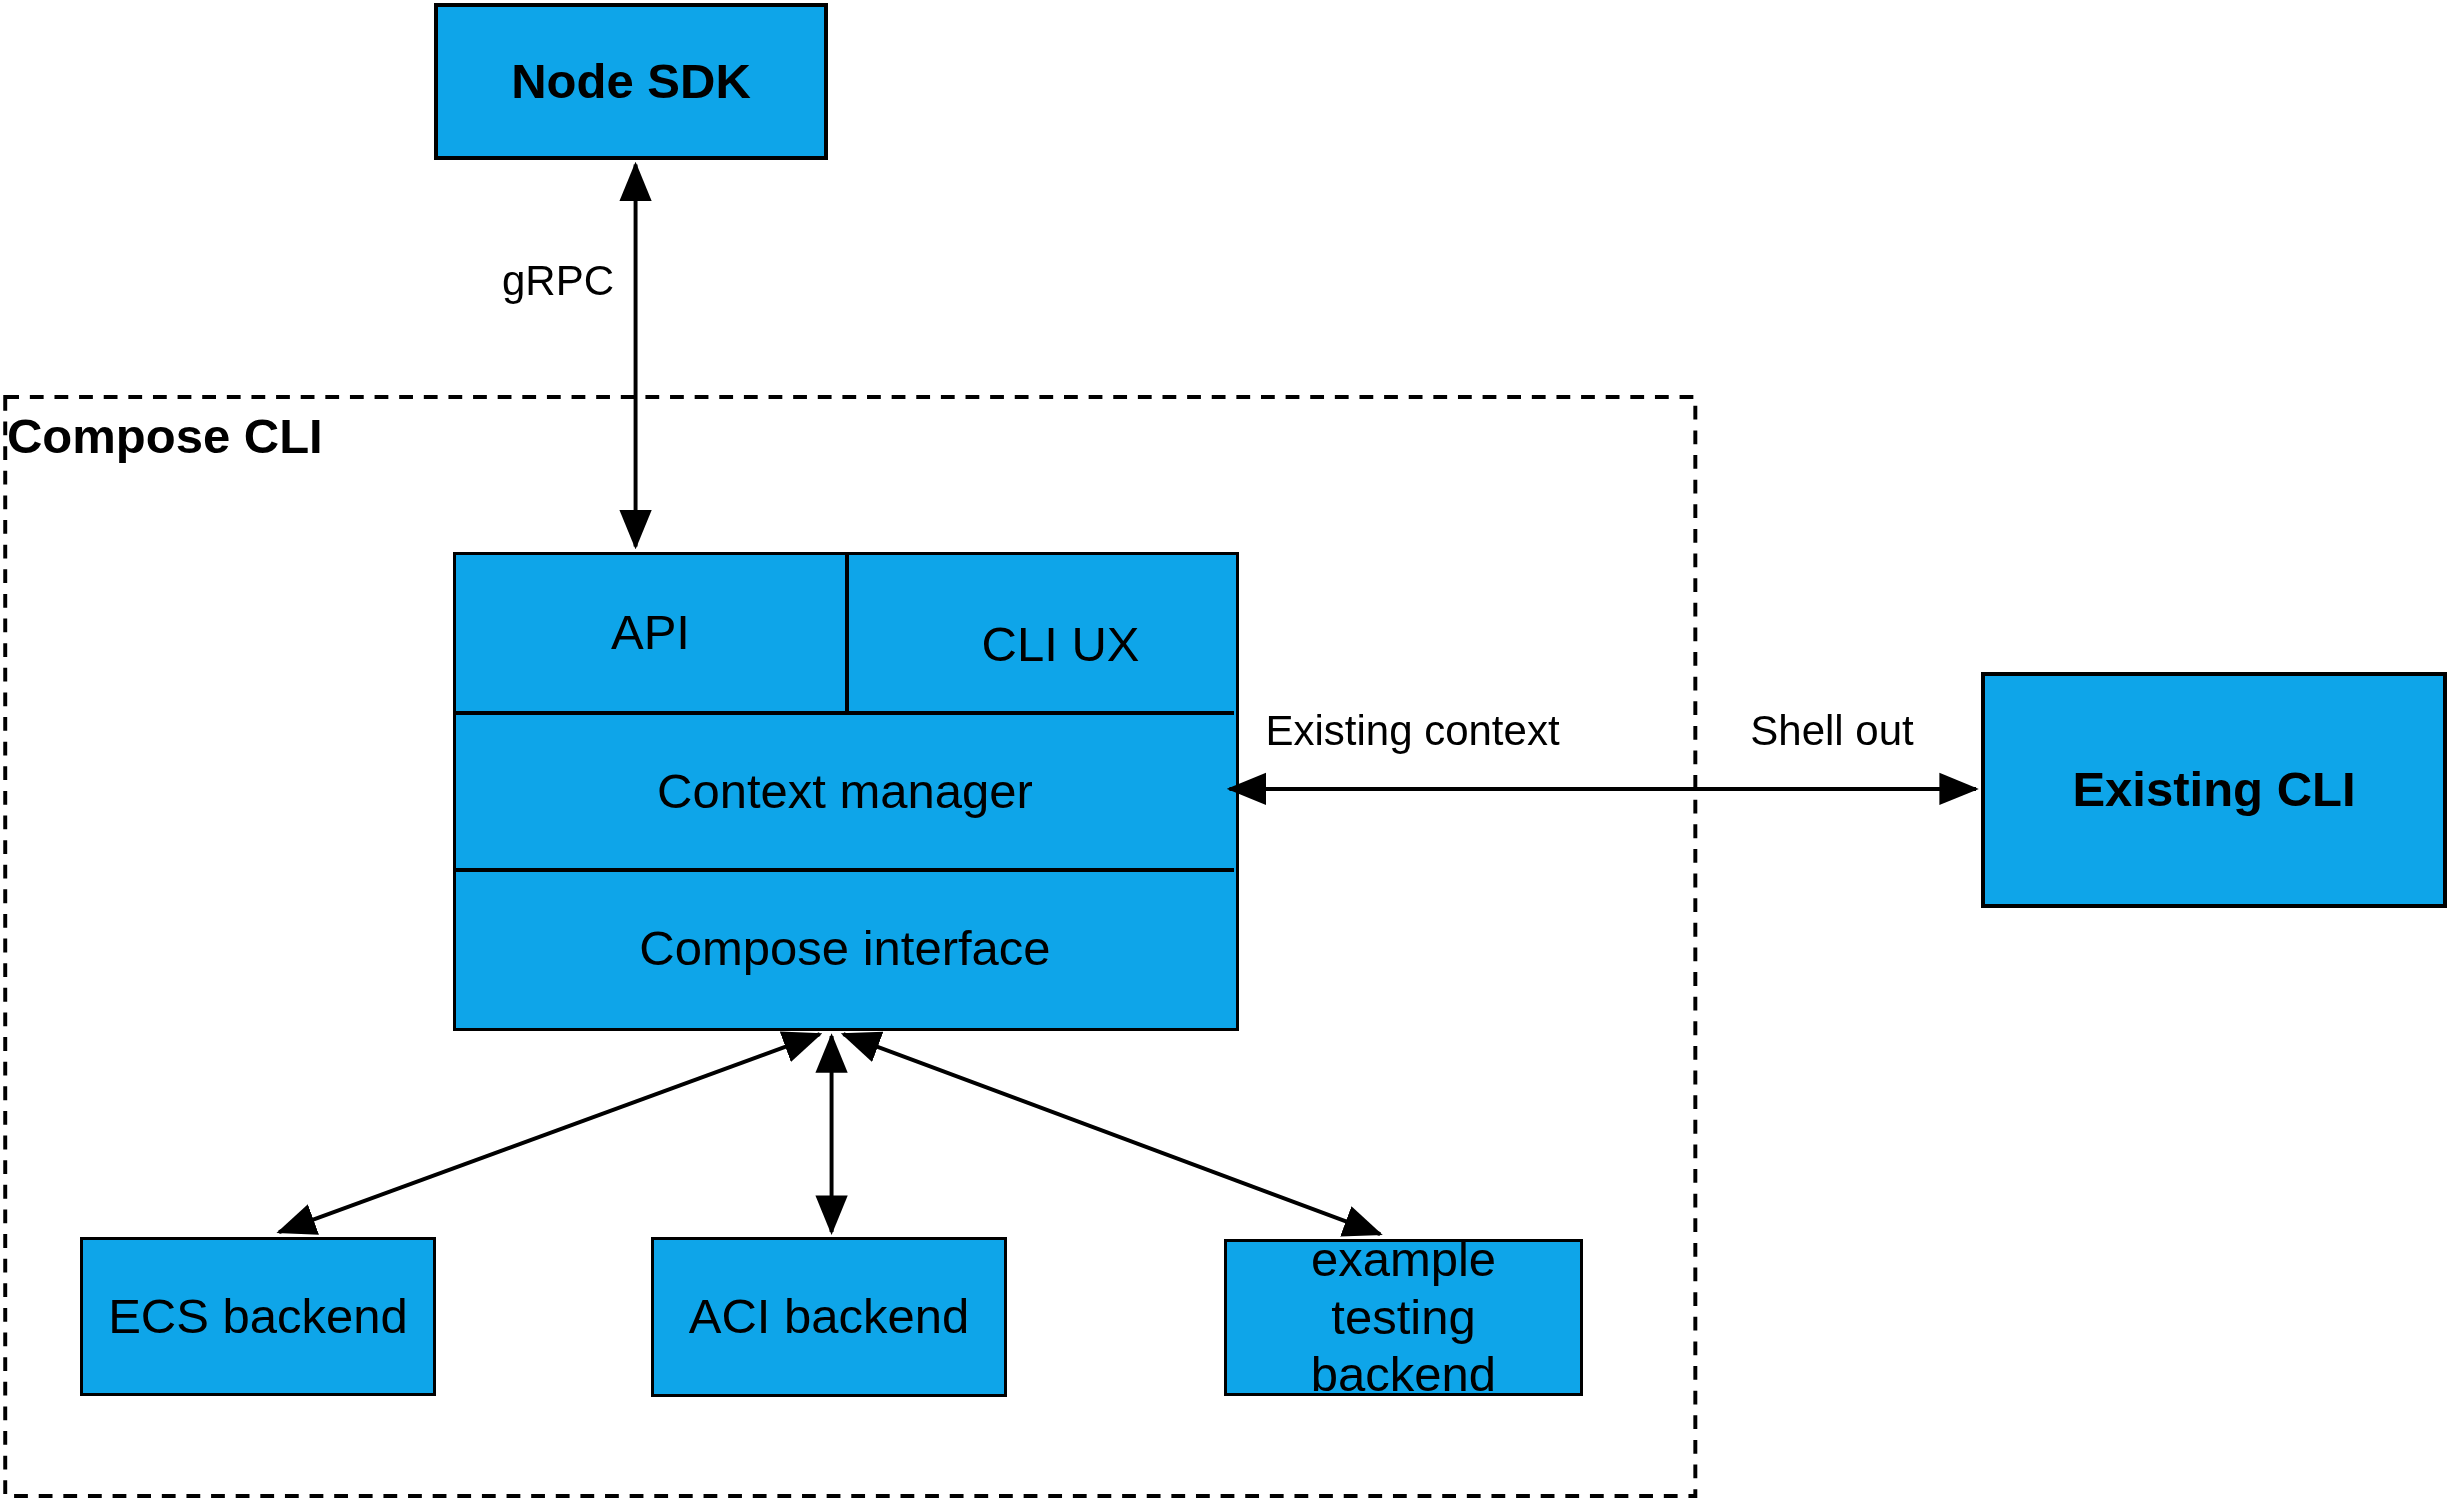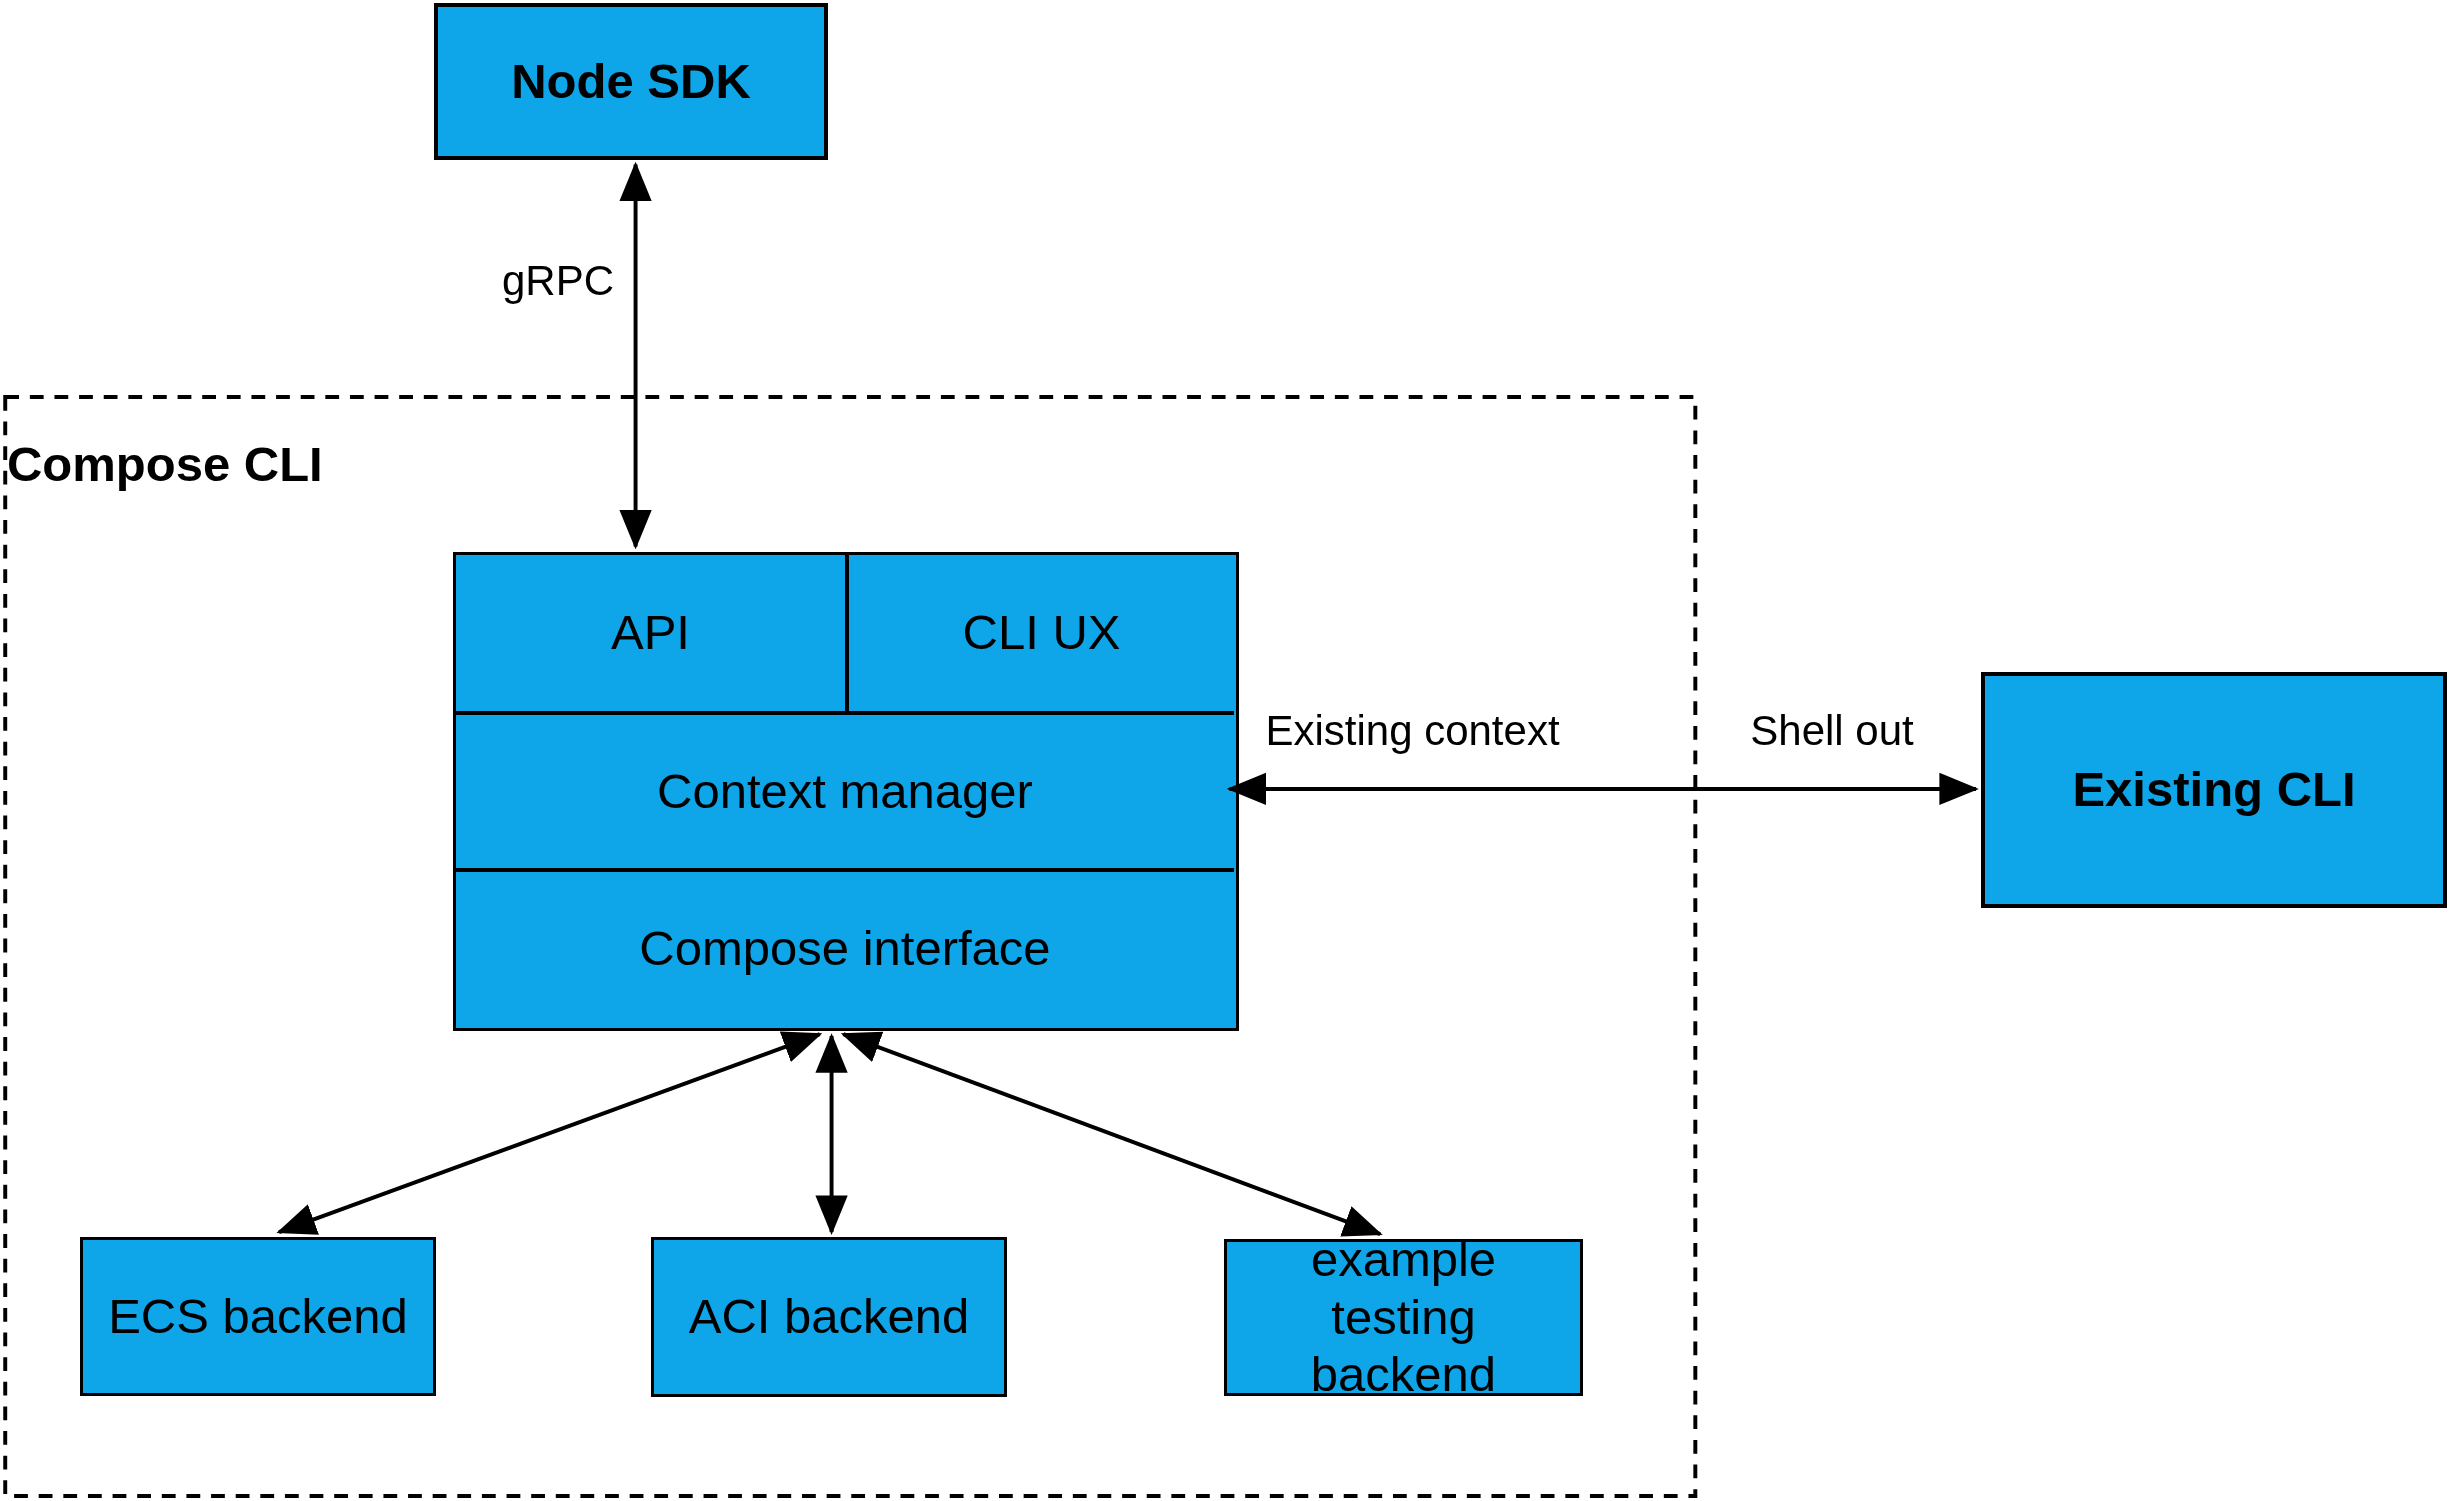--- a/index.html
+++ b/index.html
@@ -63,31 +63,31 @@
 </style>
 </head>
 <body>
 
 <div id="canvas">
 
   <div class="box bold" style="left:434px;top:3px;width:394px;height:157px;">
     <span>Node SDK</span>
   </div>
 
-  <div class="container-label" style="left:6.9px;top:408px;margin-top:28px;">Compose CLI</div>
+  <div class="container-label" style="left:6.9px;top:408px;">Compose CLI</div>
 
   <div class="box" style="left:437px;top:552px;width:786px;height:479px;margin-left:16px;">
     <div class="divider" style="left:0;top:156px;width:778px;height:3.9px;"></div>
     <div class="divider" style="left:0;top:313px;width:778px;height:3.9px;"></div>
     <div class="divider" style="left:389px;top:0;width:3.9px;height:156px;"></div>
 
     <div class="cell" style="left:0;top:0;width:389px;height:156px;">
       <span>API</span>
     </div>
-    <div class="cell" style="left:393px;top:0;width:385px;height:156px;">
+    <div class="cell" style="left:393px;top:12px;width:385px;height:156px;padding-left:19px;">
       <span>CLI UX</span>
     </div>
     <div class="cell" style="left:0;top:160px;width:778px;height:154px;">
       <span>Context manager</span>
     </div>
     <div class="cell" style="left:0;top:317px;width:778px;height:154px;">
       <span>Compose interface</span>
     </div>
   </div>
 

